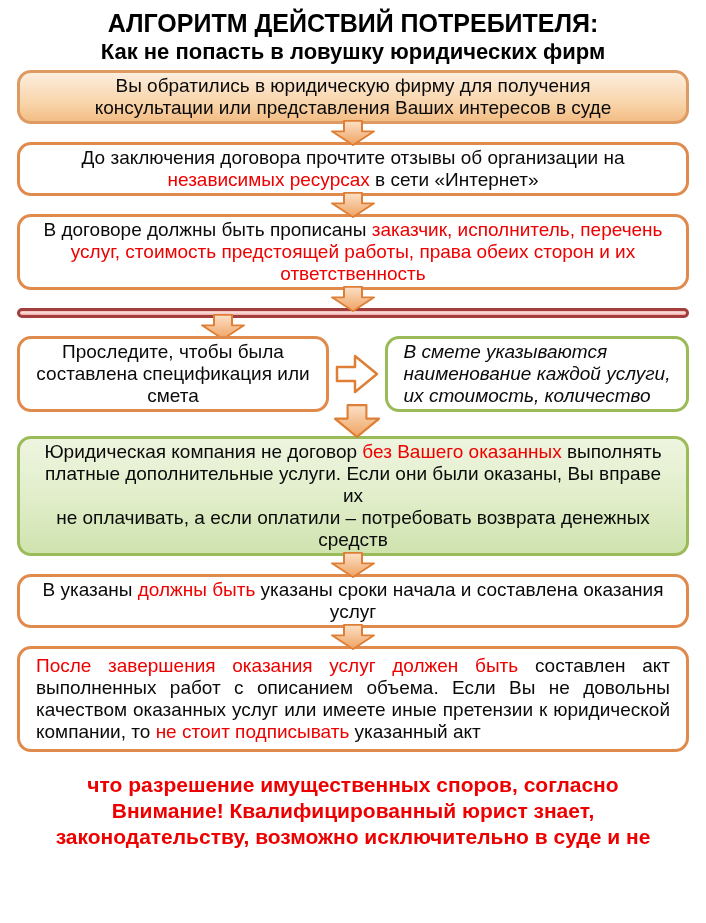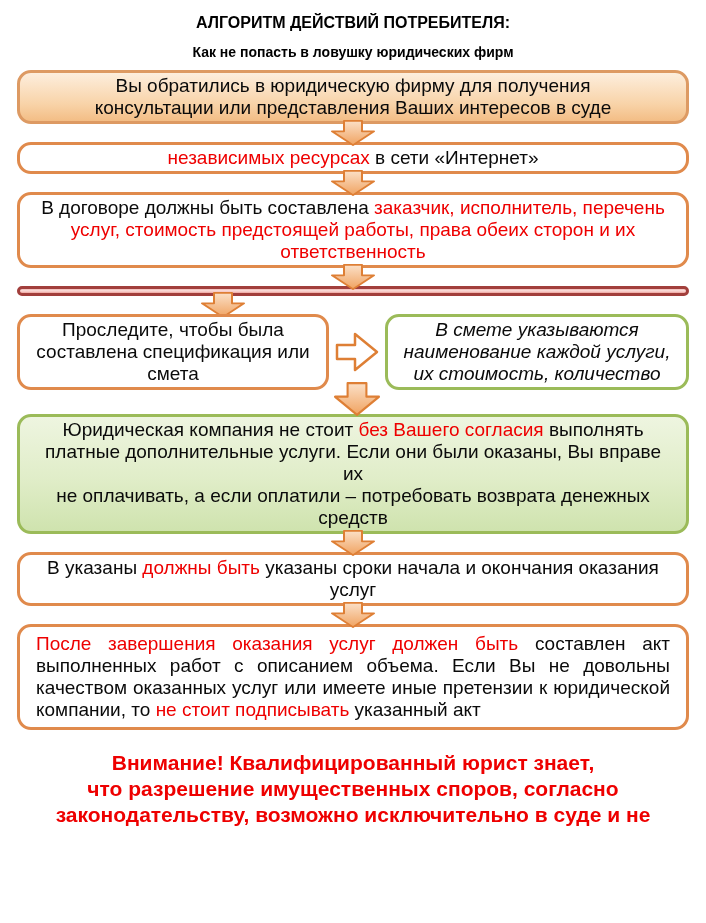--- a/index.html
+++ b/index.html
@@ -1,22 +1,22 @@
 <!DOCTYPE html>
 <html><head>
 <meta charset="utf-8">
 <style>
   html,body{margin:0;padding:0;}
   body{
     width:706px;height:923px;overflow:hidden;background:#ffffff;
     font-family:"Liberation Sans","DejaVu Sans",sans-serif;color:#0a0a0a;
     position:relative;
   }
-  .title1{margin-top:8px;text-align:center;font-size:16px;line-height:30px;font-weight:bold;color:#000;}
-  .title2{text-align:center;font-size:14px;line-height:28px;font-weight:bold;color:#000;}
+  .title1{margin-top:8px;text-align:center;font-size:25px;line-height:30px;font-weight:bold;color:#000;}
+  .title2{text-align:center;font-size:22px;line-height:28px;font-weight:bold;color:#000;}
   .box{
     box-sizing:border-box;width:672px;margin:0 auto;border-radius:14px;
     padding:2px 14px;font-size:19px;line-height:22px;text-align:center;
   }
   .pre{white-space:pre-line;}
   .hl{color:#ee0000;font-weight:normal;}
   .box-orange-grad{
     background:linear-gradient(180deg,#fdeedd 0%,#f8d3a8 65%,#f3bd85 100%);
     border:3px solid #dd9a63;margin-top:4px;
   }
@@ -31,21 +31,21 @@
   }
   .box-white-green{background:#ffffff;border:3px solid #9bbb59;font-style:italic;}
   .box-justify{text-align:justify;padding:6px 16px;}
   .arr{display:block;margin:-4px auto;}
   .arr-left{display:block;margin:-4px 0;margin-left:201px;}
   .row5{display:flex;width:672px;margin:0 auto;align-items:stretch;}
   .row5 .cell-left{box-sizing:border-box;width:312px;flex:none;border-radius:14px;
     padding:2px 10px;font-size:19px;line-height:22px;text-align:center;
     display:flex;align-items:center;justify-content:center;}
   .row5 .cell-right{box-sizing:border-box;width:304px;flex:none;border-radius:14px;
-    padding:2px 10px;font-size:19px;line-height:22px;text-align:center;
+    padding:2px 10px;font-size:19px;line-height:22px;text-align:left;
     display:flex;align-items:center;justify-content:center;}
   .gap-cell{width:56px;flex:none;position:relative;
     display:flex;align-items:center;justify-content:center;}
   .gap-cell .arr-gap{position:absolute;left:50%;transform:translateX(-50%);
     bottom:-26px;z-index:2;}
   .footer{margin-top:20px;text-align:center;color:#ee0000;font-weight:bold;
     font-size:21px;line-height:26px;}
 </style>
 </head>
 <body>
@@ -65,29 +65,30 @@
 <div class="box box-orange-grad">
   <div class="pre"><span>Вы обратились в юридическую фирму для получения
 консультации или представления Ваших интересов в суде</span></div>
 </div>
 
 <svg class="arr" width="44" height="26" viewBox="0 0 44 30" preserveAspectRatio="none">
     <path d="M13 1 H31 V13 H43 L22 29 L1 13 H13 Z" fill="url(#agrad)" stroke="#de7f35" stroke-width="2" stroke-linejoin="round"></path>
   </svg>
 
 <div class="box box-white-orange">
-  <div class="pre"><span class="hl">независимых ресурсах</span><span> в сети «Интернет»</span></div>
+  <div class="pre"><span>До заключения договора прочтите отзывы об  организации на
+</span><span class="hl">независимых ресурсах</span><span> в сети «Интернет»</span></div>
 </div>
 
 <svg class="arr" width="44" height="26" viewBox="0 0 44 30" preserveAspectRatio="none">
     <path d="M13 1 H31 V13 H43 L22 29 L1 13 H13 Z" fill="url(#agrad)" stroke="#de7f35" stroke-width="2" stroke-linejoin="round"></path>
   </svg>
 
 <div class="box box-white-orange">
-  <div class="pre"><span>В договоре должны быть составлена </span><span class="hl">заказчик, исполнитель, перечень
+  <div class="pre"><span>В договоре должны быть прописаны </span><span class="hl">заказчик, исполнитель, перечень
 услуг, стоимость предстоящей работы, права обеих сторон и их
 ответственность</span></div>
 </div>
 
 <svg class="arr" width="44" height="26" viewBox="0 0 44 30" preserveAspectRatio="none">
     <path d="M13 1 H31 V13 H43 L22 29 L1 13 H13 Z" fill="url(#agrad)" stroke="#de7f35" stroke-width="2" stroke-linejoin="round"></path>
   </svg>
 
 <div class="box box-pink">
   <div class="pre"></div>
@@ -112,41 +113,41 @@
       </svg>
   </div>
   <div class="cell-right box-white-green">
     <div class="pre"><span>В смете указываются
 наименование каждой услуги,
 их стоимость, количество</span></div>
   </div>
 </div>
 
 <div class="box box-green-grad">
-  <div class="pre"><span>Юридическая компания не стоит </span><span class="hl">без Вашего  согласия</span><span> выполнять
+  <div class="pre"><span>Юридическая компания не договор </span><span class="hl">без Вашего  оказанных</span><span> выполнять
 платные дополнительные услуги. Если они были оказаны,  Вы вправе их
 не оплачивать, а если оплатили – потребовать возврата денежных
 средств</span></div>
 </div>
 
 <svg class="arr" width="44" height="26" viewBox="0 0 44 30" preserveAspectRatio="none">
     <path d="M13 1 H31 V13 H43 L22 29 L1 13 H13 Z" fill="url(#agrad)" stroke="#de7f35" stroke-width="2" stroke-linejoin="round"></path>
   </svg>
 
 <div class="box box-white-orange">
-  <div class="pre"><span>В указаны </span><span class="hl">должны быть</span><span> указаны сроки начала и окончания оказания
+  <div class="pre"><span>В указаны </span><span class="hl">должны быть</span><span> указаны сроки начала и составлена оказания
 услуг</span></div>
 </div>
 
 <svg class="arr" width="44" height="26" viewBox="0 0 44 30" preserveAspectRatio="none">
     <path d="M13 1 H31 V13 H43 L22 29 L1 13 H13 Z" fill="url(#agrad)" stroke="#de7f35" stroke-width="2" stroke-linejoin="round"></path>
   </svg>
 
 <div class="box box-white-orange box-justify">
   <div><span class="hl">После завершения оказания услуг должен быть</span><span> составлен акт выполненных работ с описанием объема. Если Вы не довольны качеством оказанных услуг или имеете иные претензии к юридической компании, то </span><span class="hl">не стоит подписывать</span><span> указанный акт</span></div>
 </div>
 
 <div class="footer">
+  <div>что  разрешение имущественных споров, согласно</div>
   <div>Внимание! Квалифицированный юрист знает,</div>
-  <div>что  разрешение имущественных споров, согласно</div>
   <div>законодательству, возможно исключительно в суде и не</div>
 
 </div>
 
 </body></html>

